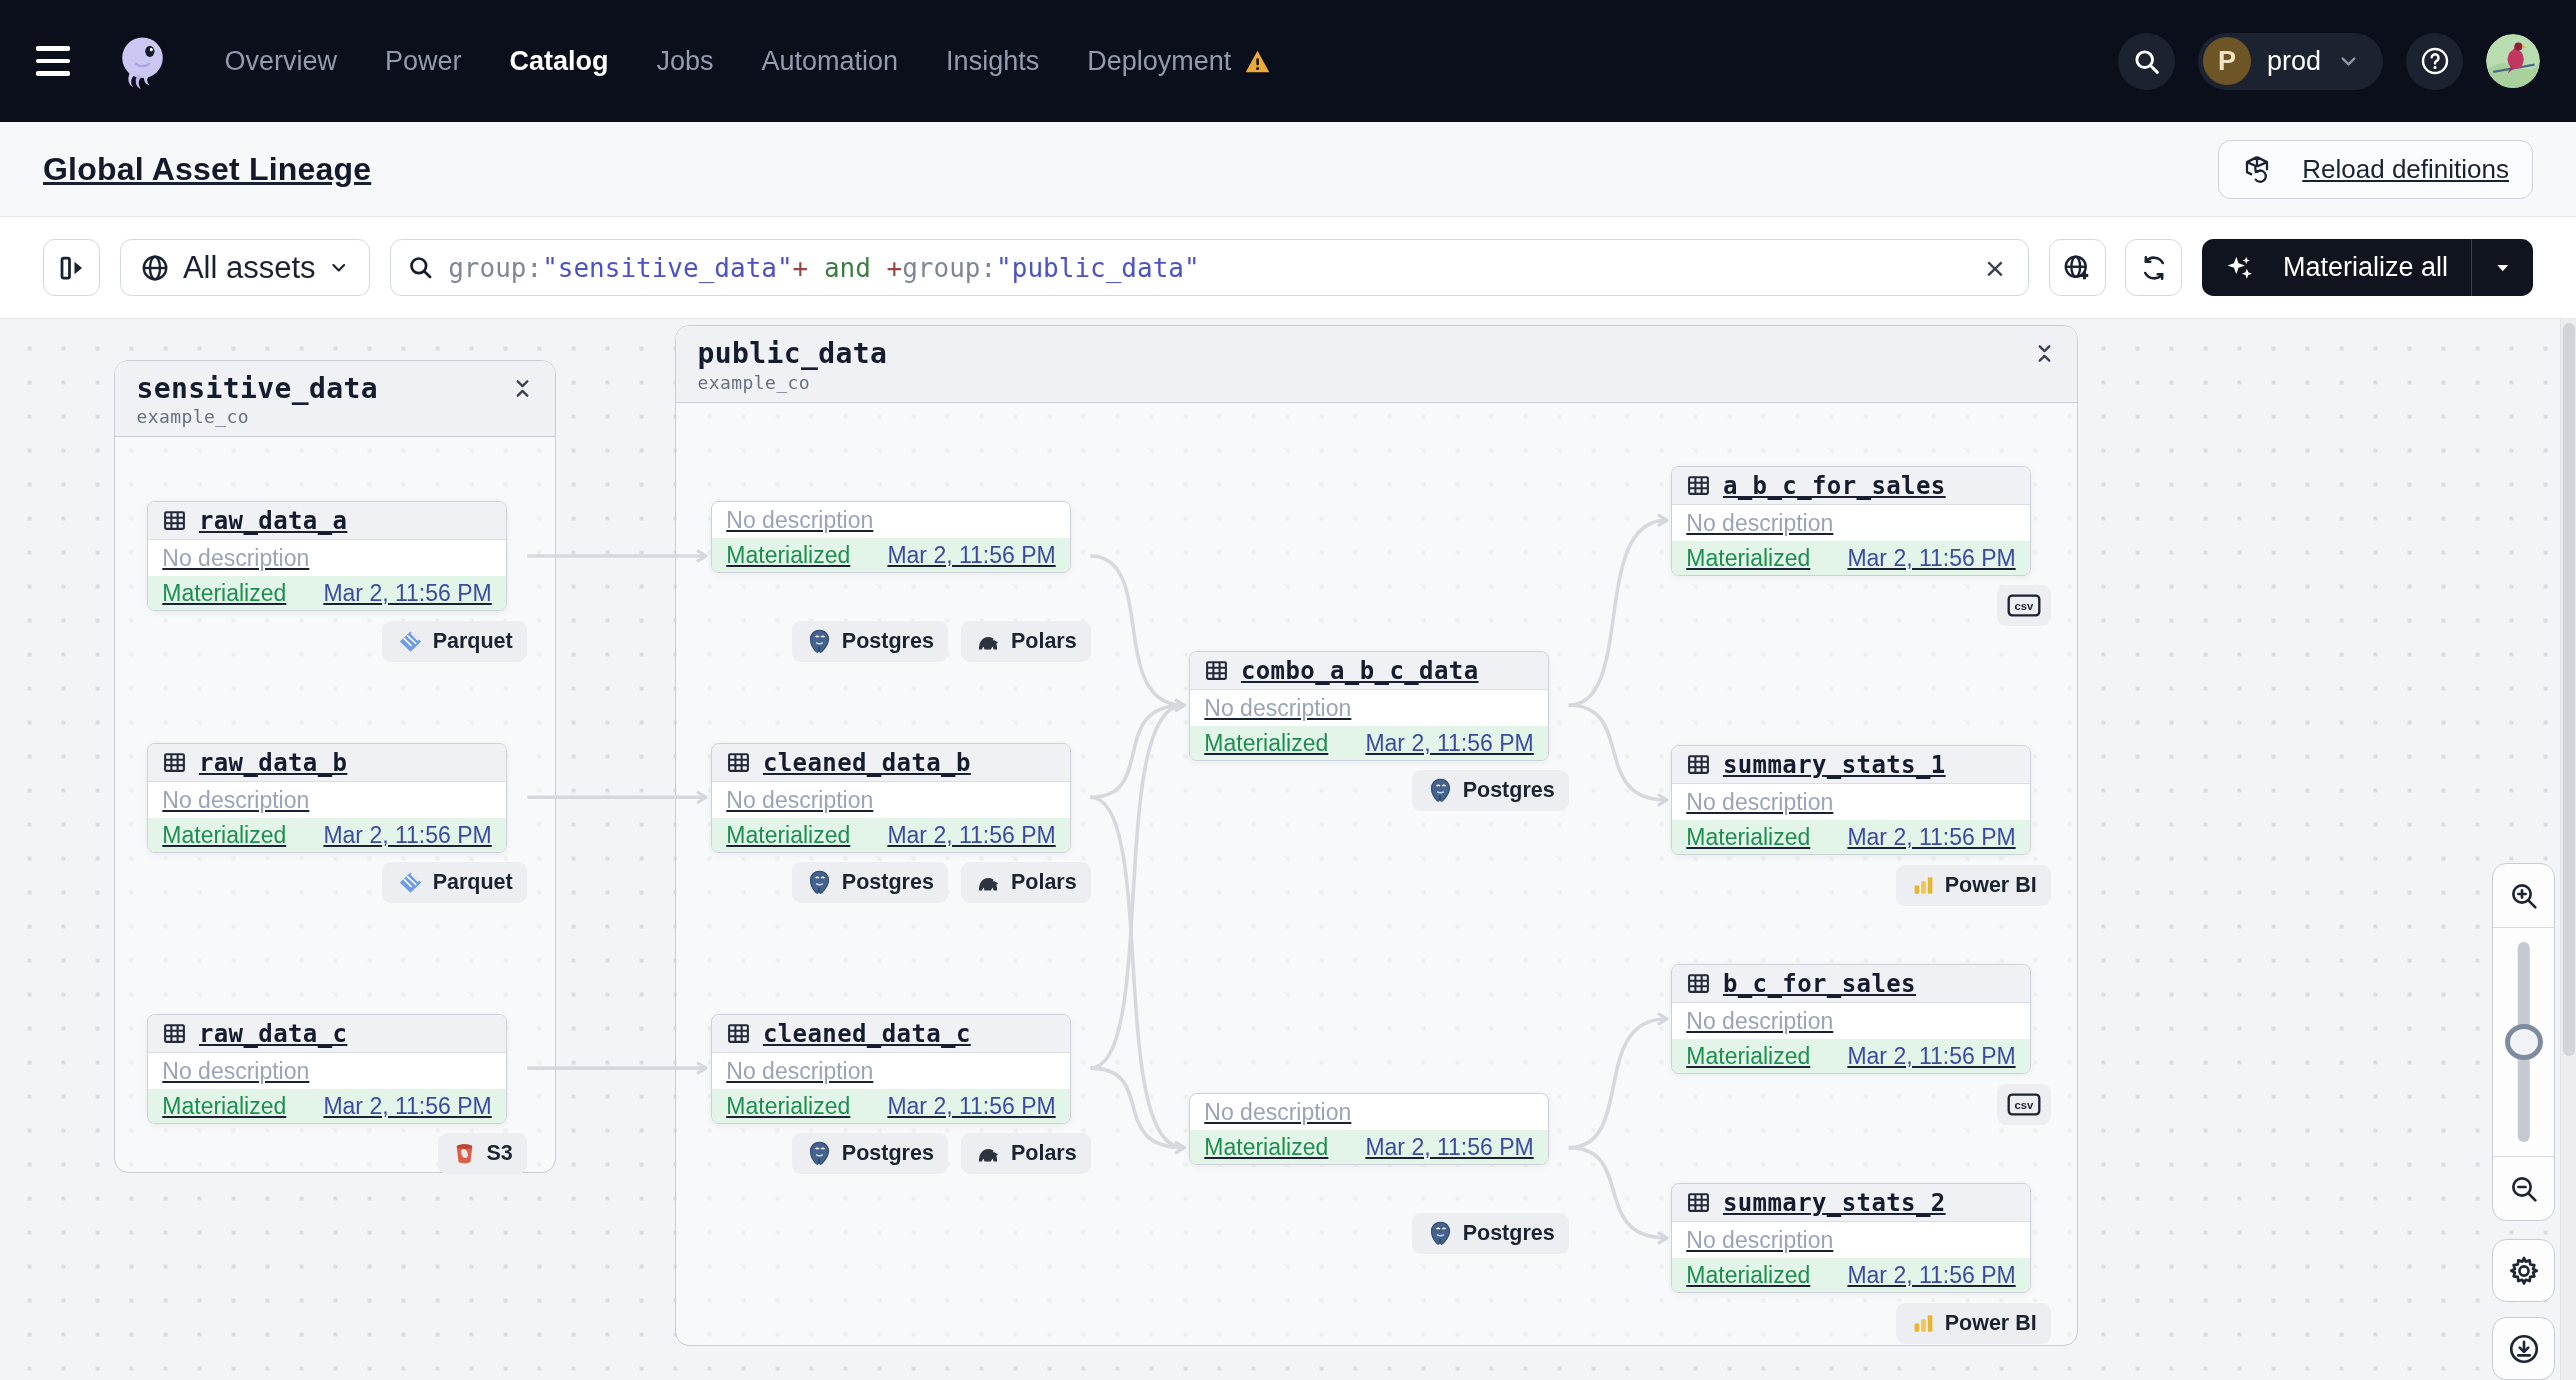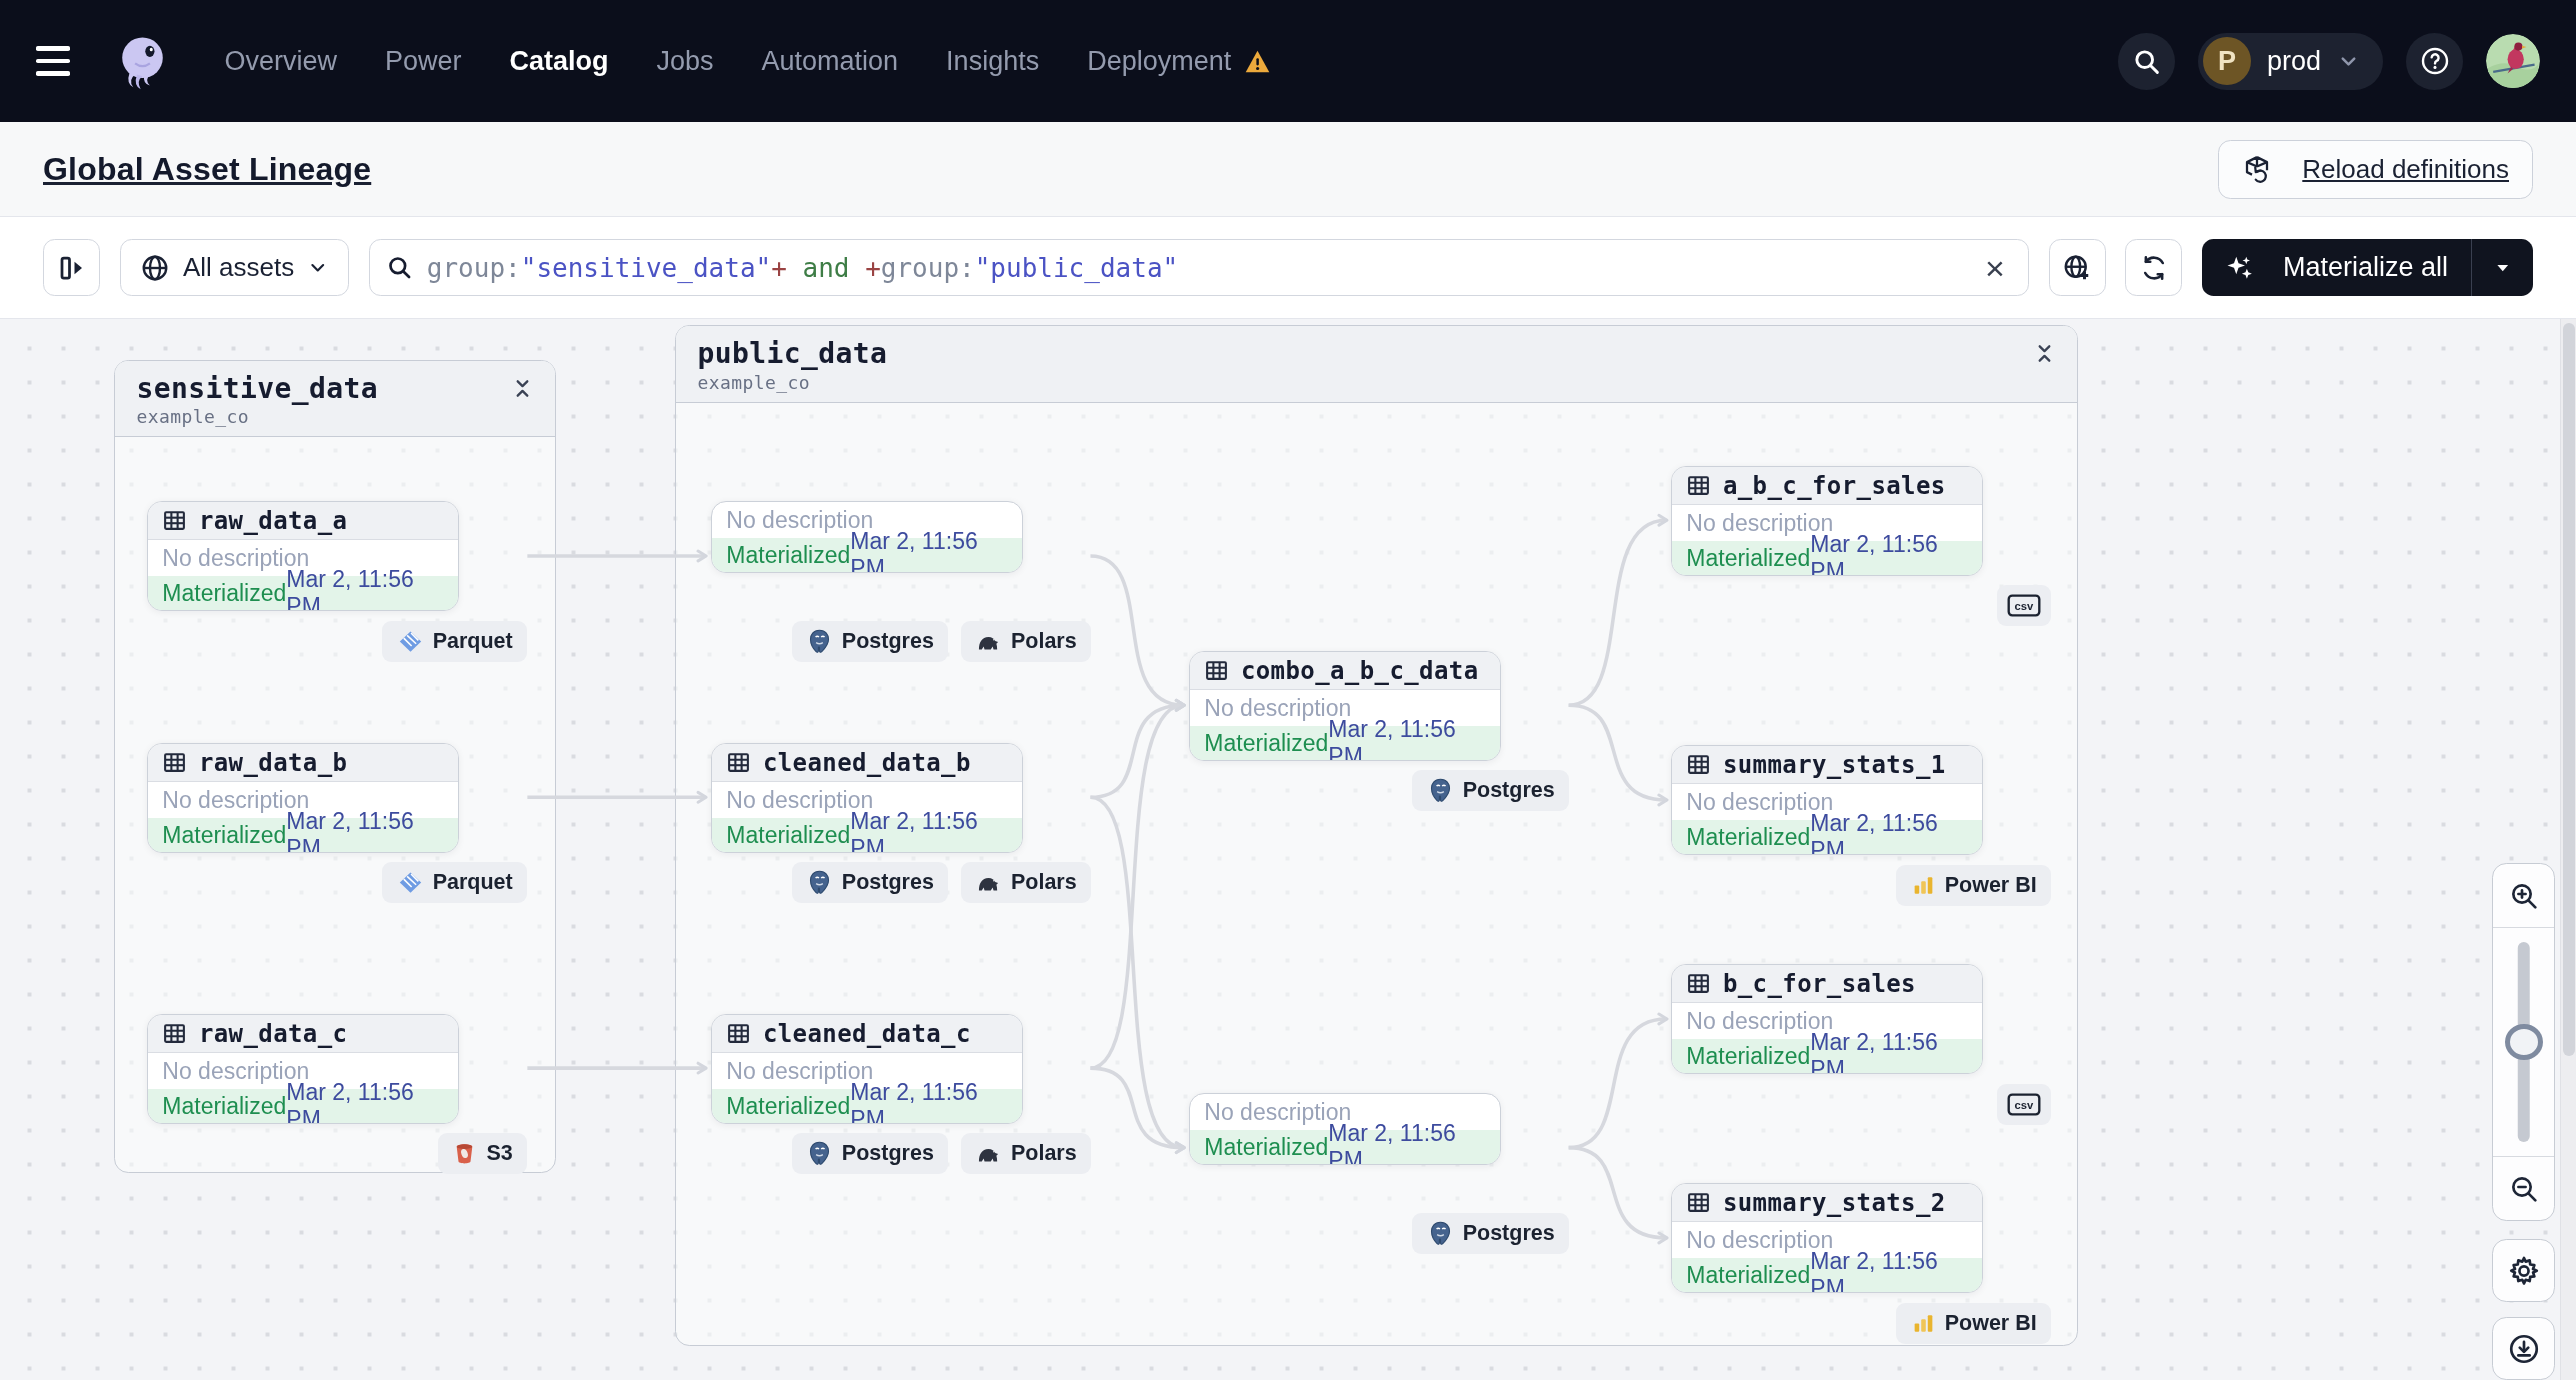--- a/index.html
+++ b/index.html
@@ -62,21 +62,21 @@
   #toolbar {
     height:102px; flex:0 0 102px; background:#ffffff;
     border-bottom:1.8px solid #e4e6ec;
     display:flex; align-items:center; gap:19.7px; padding:0 43px;
   }
   .tool-btn {
     height:57px; min-width:57px; border:1.8px solid #d3d7df; border-radius:11.6px;
     background:#fff; display:flex; align-items:center; justify-content:center;
     cursor:pointer; color:#1a2133;
   }
-  #scope-btn { gap:12.5px; padding:0 19.7px; font-size:26px; font-weight:400; }
+  #scope-btn { gap:12.5px; padding:0 19.7px; font-size:31px; font-weight:400; }
   #search-box {
     flex:1; height:57px; border:1.8px solid #d3d7df; border-radius:11.6px;
     display:flex; align-items:center; gap:14.3px; padding:0 16px; background:#fff;
   }
   #search-query { flex:1; font-size:26px; white-space:pre; }
   .tok-key { color:var(--query-key,#7e8798); }
   .tok-value { color:var(--query-value,#4b53c4); }
   .tok-op { color:var(--query-op,#9a4343); }
   .tok-and { color:var(--query-and,#3e7d46); }
   #clear-query { font-size:34px; color:#39404f; cursor:pointer; line-height:1; padding:0 7.2px; }
@@ -105,24 +105,24 @@
     background:#eff1f4; border-bottom:1.8px solid #c7ccd5;
     border-radius:12.5px 12.5px 0 0;
     padding:10.7px 21.5px 9px 21.5px;
     display:flex; justify-content:space-between; align-items:flex-start;
     cursor:pointer;
   }
   .group-title { font-size:28px; font-weight:700; color:#161c2f; letter-spacing:0.4px; }
   .group-subtitle { font-size:18px; color:#687084; margin-top:1.8px; letter-spacing:0.4px; }
 
   .asset-node {
-    position:absolute; z-index:2; width:312px;
-    border:1.8px solid #ccd1d9; border-radius:15px; background:#fff;
+    position:absolute; z-index:2; width:360px;
+    border:1.8px solid #ccd1d9; border-radius:8px; background:#fff;
     box-shadow:0 1.8px 7.2px rgba(16,24,40,.06);
-    cursor:pointer; overflow:hidden;
+    cursor:pointer; overflow:hidden;text-decoration:underline;
   }
   .node-header {
     background:#eff1f4; border-bottom:1.8px solid #dadde3;
     display:flex; align-items:center; gap:11.6px; padding:5.4px 14.3px; height:38px;
   }
   .node-name { font-size:24px; font-weight:700; color:#161c2f; letter-spacing:0.4px; }
   .node-desc {
     height:36px; display:flex; align-items:center; padding:0 14.3px;
     font-size:23px; color:#9aa3b8;
   }

